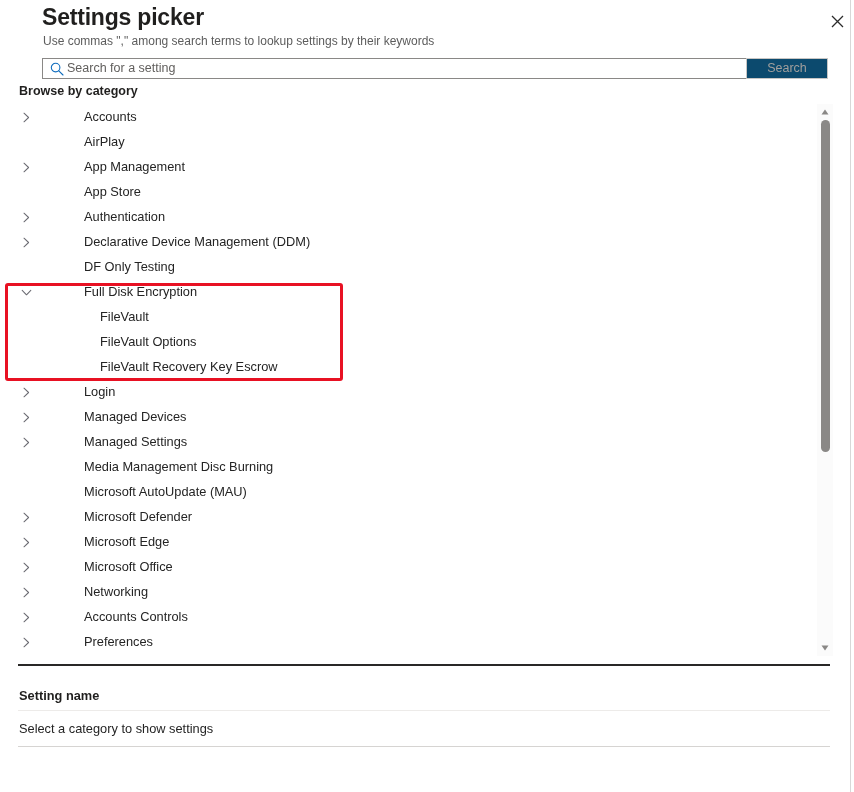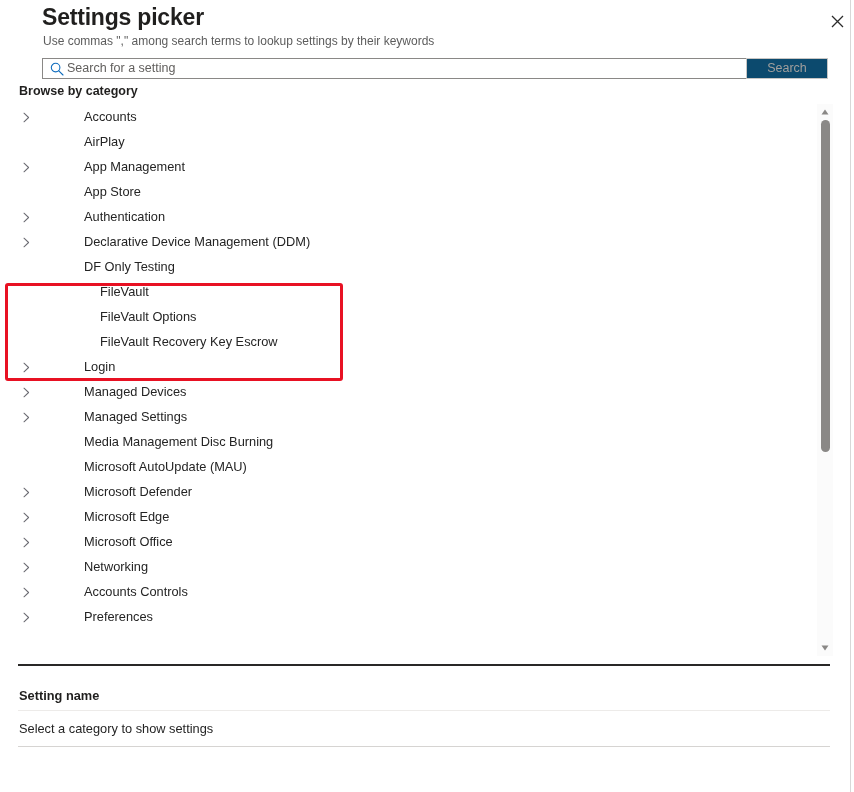--- a/index.html
+++ b/index.html
@@ -340,20 +340,26 @@
         <span class="label">Authentication</span>
       </div>
       <div class="tree-row level0">
         <span class="chev"><svg width="13" height="13" viewBox="0 0 13 13" aria-hidden="true">
             <path d="M4 2.2 L8.6 6.5 L4 10.8" stroke="currentColor" stroke-width="1.05" fill="none" stroke-linecap="round" stroke-linejoin="round"></path>
           </svg></span>
         <span class="label">Declarative Device Management (DDM)</span>
       </div>
       <div class="tree-row level0">
         <span class="label">DF Only Testing</span>
+      </div>
+      <div class="tree-row level0">
+        <span class="chev"><svg width="13" height="13" viewBox="0 0 13 13" aria-hidden="true">
+            <path d="M2.2 4.4 L6.5 8.8 L10.8 4.4" stroke="currentColor" stroke-width="1.05" fill="none" stroke-linecap="round" stroke-linejoin="round"></path>
+          </svg></span>
+        <span class="label">Full Disk Encryption</span>
       </div>
       <div class="tree-row level1">
         <span class="label">FileVault</span>
       </div>
       <div class="tree-row level1">
         <span class="label">FileVault Options</span>
       </div>
       <div class="tree-row level1">
         <span class="label">FileVault Recovery Key Escrow</span>
       </div>

